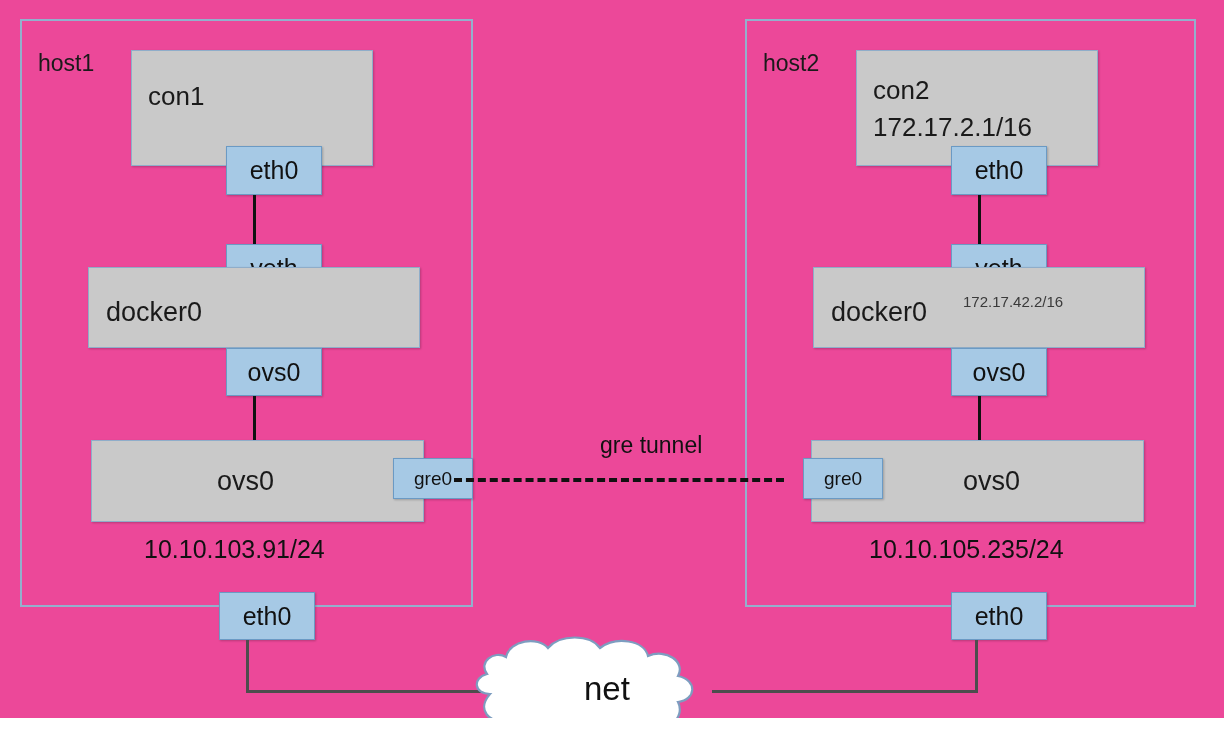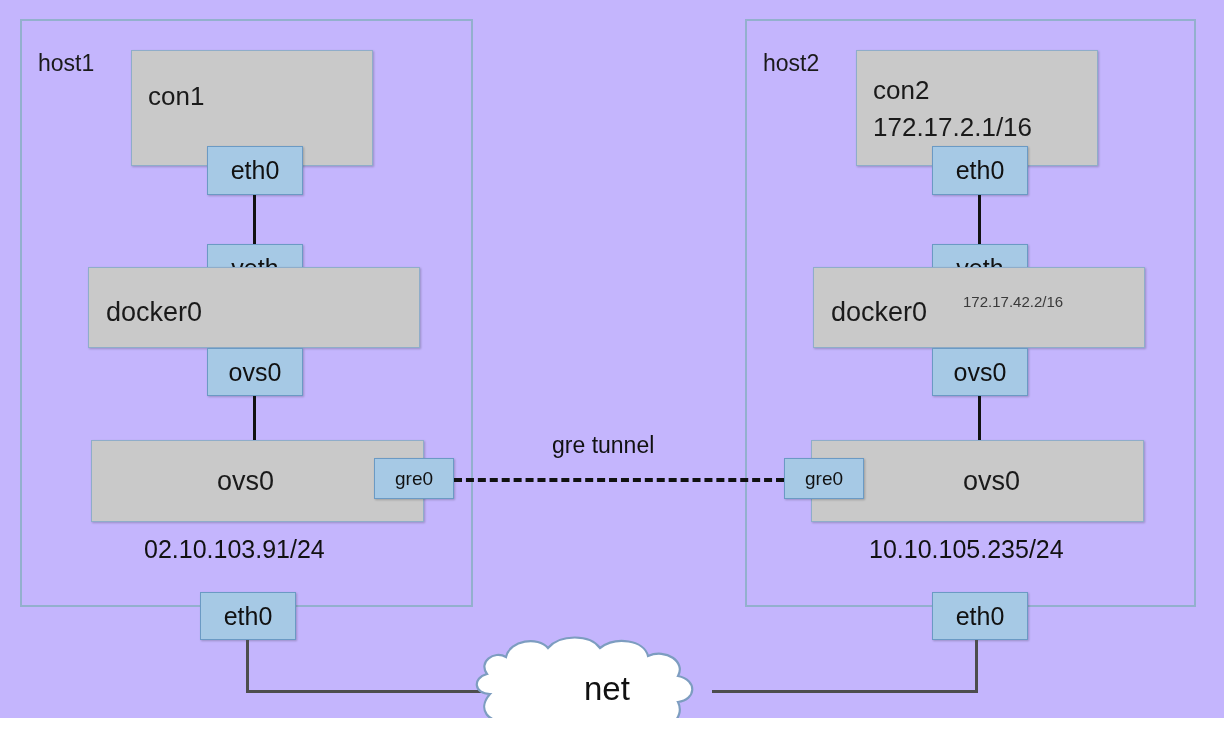--- a/index.html
+++ b/index.html
@@ -4,21 +4,21 @@
 <style>
   html, body {
     margin: 0;
     padding: 0;
     background: #ffffff;
   }
   #canvas {
     position: relative;
     width: 1224px;
     height: 718px;
-    background: #c4b5fd;
+    background: #ec4899;
     font-family: "Liberation Sans", sans-serif;
     overflow: hidden;
   }
   .host-frame {
     position: absolute;
     border: 2px solid #93b0cd;
     background: transparent;
     box-sizing: border-box;
   }
   .host-label {
@@ -43,20 +43,21 @@
     position: absolute;
     background: #a6c9e5;
     border: 1.5px solid #6b9ac4;
     box-sizing: border-box;
     display: flex;
     align-items: center;
     justify-content: center;
     color: #111111;
     white-space: nowrap;
     box-shadow: 1px 1px 2px rgba(0,0,0,0.22);
+    margin-left: 19px;
   }
   .blue-box.big  { font-size: 25px; }
   .blue-box.small{ font-size: 19px; }
   .vline {
     position: absolute;
     width: 3px;
     background: #111111;
   }
   .hline {
     position: absolute;
@@ -72,20 +73,21 @@
   .plain-text {
     position: absolute;
     color: #111111;
     white-space: nowrap;
   }
   .addr-under {
     font-size: 25px;
   }
   .tunnel-label {
     font-size: 23px;
+    margin-left: 48px;
   }
   .cloud-wrap {
     position: absolute;
   }
   .cloud-label {
     position: absolute;
     font-size: 33px;
     color: #111111;
     white-space: nowrap;
     margin-left: 36px;
@@ -114,21 +116,21 @@
 
   <div class="blue-box big" style="left:207px; top:348px; width:96px; height:48px;">ovs0</div>
 
   <div class="vline" style="left:253px; top:396px; height:46px;"></div>
 
   <div class="gray-box" style="left:91px; top:440px; width:333px; height:82px;"></div>
   <div class="gray-box-text" style="left:217px; top:466px; font-size:27px;">ovs0</div>
 
   <div class="blue-box small" style="left:374px; top:458px; width:80px; height:41px;">gre0</div>
 
-  <div class="plain-text addr-under" style="left:144px; top:535px;">02.10.103.91/24</div>
+  <div class="plain-text addr-under" style="left:144px; top:535px;">10.10.103.91/24</div>
 
   <div class="blue-box big" style="left:200px; top:592px; width:96px; height:48px;">eth0</div>
 
   <div class="vline thin" style="left:246px; top:640px; height:53px;"></div>
   <div class="hline" style="left:246px; top:690px; width:240px;"></div>
 
   <div class="host-frame" style="left:745px; top:19px; width:451px; height:588px;"></div>
 
   <div class="host-label" style="left:763px; top:50px;">host2</div>
 

